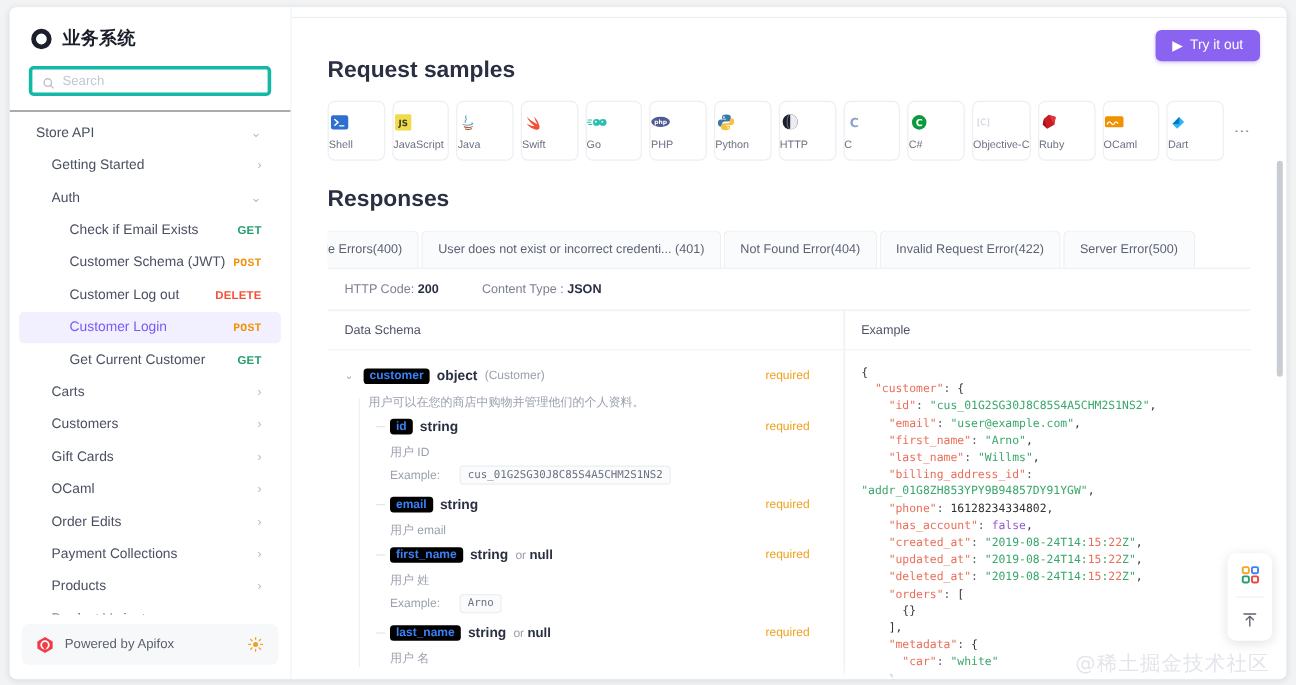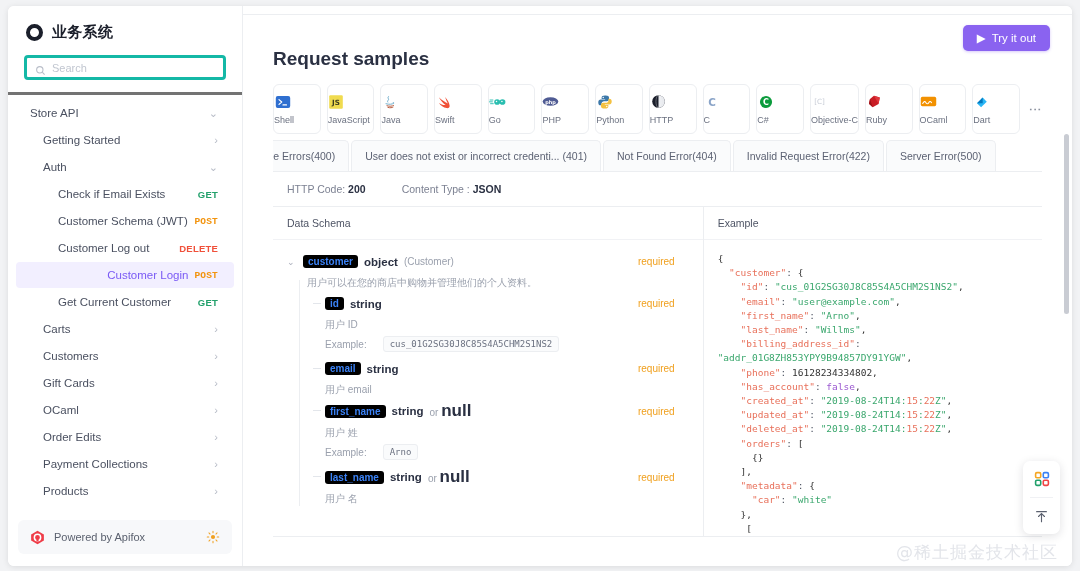--- a/index.html
+++ b/index.html
@@ -68,37 +68,37 @@
   .search-input {
     border: none; outline: none;
     font-size: 11px;
     color: #3b4250;
     width: 100%;
     font-family: "Liberation Sans", sans-serif;
     background: transparent;
   }
   .search-input::placeholder { color: #c1c6d0; }
 
-  .nav { flex: 1; overflow: hidden; padding-top: 4px; border-top: 3px solid #737373;}
+  .nav { flex: 1; overflow: hidden; padding-top: 4px; border-top: 1px solid #737373;}
   .nav-row {
     display: flex; align-items: center;
     height: 26px;
     font-size: 11.5px;
     color: #4a5060;
     cursor: pointer;
     padding-right: 16px;
     margin: 1px 8px;
     border-radius: 4px;
   }
   .nav-row .lbl { flex: 1; white-space: nowrap; overflow: hidden; text-overflow: ellipsis;}
   .lvl0 { padding-left: 14px; }
   .lvl1 { padding-left: 27px; }
   .lvl2 { padding-left: 42px; }
   .nav-row.active { background: #f2efff; }
-  .nav-row.active .lbl { color: #7a5af5; text-align: right; }
+  .nav-row.active .lbl { color: #7a5af5; }
   .chev { color: #b6bbc6; font-size: 11px; line-height: 1; margin-left: 6px;}
   .method { font-size: 9.5px; font-weight: bold; letter-spacing: .2px; margin-left: 6px;}
   .m-GET { color: #22a06b; }
   .m-POST { color: #f2930d; font-family: Liberation Mono, monospace; }
   .m-DELETE { color: #f0503a; }
 
   .sb-footer { padding: 8px 10px 12px 10px; }
   .powered {
     height: 34px;
     background: #f7f8fa;
@@ -213,21 +213,21 @@
     background: #000000;
     color: #3b82f6;
     border-radius: 3px;
     font-size: 10px;
     padding: 1px 5px;
     font-weight: bold;
   }
   .type { font-size: 11.5px; color: #2a3042; font-weight: bold;}
   .type-sub { font-size: 10px; color: #9aa0ad; }
   .type-or { font-size: 10px; color: #9aa0ad; }
-  .type-null { font-size: 17px; color: #2a3042; font-weight:bold; }
+  .type-null { font-size: 11px; color: #2a3042; font-weight:bold; }
   .req { position: absolute; right: 14px; font-size: 10px; color: #f0a01e; }
   .desc { font-size: 10px; color: #9aa0ad; margin: 5px 0 4px 0; }
   .exrow { display: flex; align-items: center; gap: 16px; margin-bottom: 7px;}
   .exlabel { font-size: 10px; color: #9aa0ad; }
   .exval {
     font-family: "DejaVu Sans Mono", monospace;
     font-size: 9px;
     color: #6b7180;
     background: #fafbfc;
     border: 1px solid #eceef1;
@@ -553,20 +553,21 @@
                 <svg viewBox="0 0 20 20" width="15" height="15">
                   <path d="M4 12.4 L11.6 4.8 L17 10.2 L9.4 17.8z" fill="#29b6f6"></path>
                   <path d="M4 12.4 L11.6 4.8 L11.6 12.4z" fill="#0277bd"></path>
                 </svg>
               </span>
               <span class="lang-label">Dart</span>
             </div>
             <span class="lang-more">⋮</span>
           </div>
 
+        <h2 class="sec-title">Responses</h2>
 
         <div class="tabs" id="response-tabs">
             <div class="tab clipped">Multiple Errors(400)</div>
             <div class="tab">User does not exist or incorrect credenti... (401)</div>
             <div class="tab">Not Found Error(404)</div>
             <div class="tab">Invalid Request Error(422)</div>
             <div class="tab">Server Error(500)</div>
           </div>
 
         <div class="meta-row">

